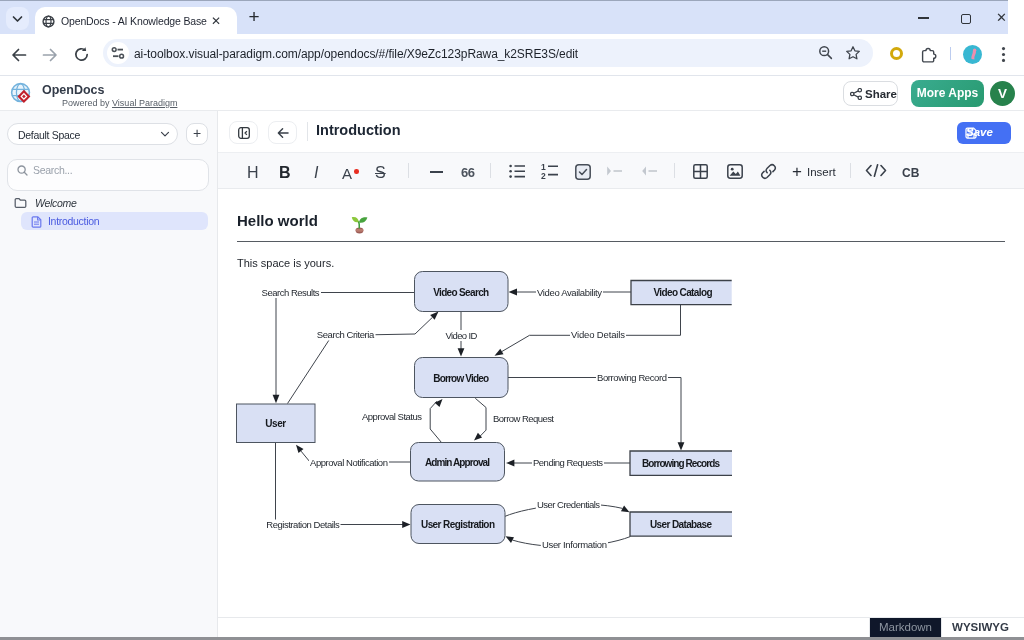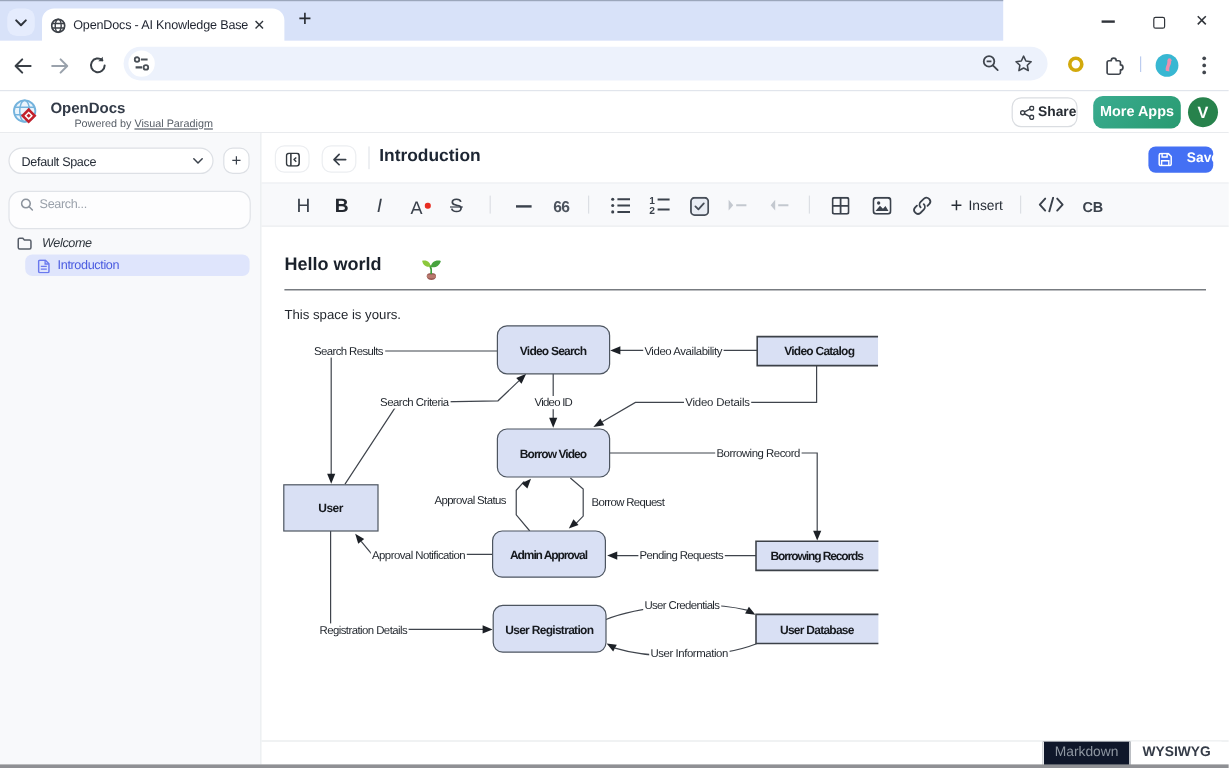--- a/index.html
+++ b/index.html
@@ -1,20 +1,20 @@
 <!DOCTYPE html>
 <html><head>
 <meta charset="utf-8">
 <style>
 * { margin:0; padding:0; box-sizing:border-box; }
 html,body { width:1024px; height:640px; overflow:hidden; }
 body { font-family:"Liberation Sans", sans-serif; position:relative; background:#fff; }
 
 
-#tabstrip { position:absolute; left:0; top:0; width:836px; height:34px; background:#d8e2f9; border-top:1px solid #9ba6bb;text-decoration:underline; }
+#tabstrip { position:absolute; left:0; top:0; width:1008px; height:34px; background:#d8e2f9; border-top:1px solid #9ba6bb;text-decoration:underline; }
 #tabsearch { position:absolute; left:6px; top:6px; width:23px; height:23px; border-radius:8px; background:#e5ecfd; }
 #tab { position:absolute; left:35px; top:6px; width:202px; height:28px; background:#fff; border-radius:10px 10px 0 0; }
 #tabtitle { position:absolute; left:26px; top:8px; font-size:10.5px; letter-spacing:-0.15px; color:#1f2430; white-space:nowrap; }
 #tabclose { position:absolute; left:176px; top:7px; font-size:12px; color:#30353c; }
 #newtab { position:absolute; left:242px; top:4px; width:24px; height:24px; font-size:19px; font-weight:400; color:#272b31; text-align:center; line-height:23px; }
 #winmin { position:absolute; left:918px; top:16px; width:11px; height:1.5px; background:#30343a; }
 #winmax { position:absolute; left:961px; top:13px; width:9.5px; height:9.5px; border:1.2px solid #30343a; border-radius:2px; }
 #winclose { position:absolute; left:996px; top:9px; font-size:13px; color:#30343a; }
 
 #btoolbar { position:absolute; left:0; top:34px; width:1024px; height:42px; background:#fff; border-bottom:1px solid #e1e5ec; }
@@ -46,21 +46,21 @@
 #welcomerow span { position:absolute; left:21px; top:1px; font-size:10.5px; letter-spacing:-0.3px; color:#30373f; }
 #introrow { position:absolute; left:21px; top:101px; width:187px; height:18px; background:#dfe5fc; border-radius:6px; }
 #introrow span { position:absolute; left:27px; top:3px; font-size:10.5px; letter-spacing:-0.3px; color:#4a5be0; }
 
 
 #edheader { position:absolute; left:218px; top:111px; width:806px; height:41px; background:#fff; }
 .edbtn { position:absolute; top:10px; width:29px; height:23px; border:1px solid #eceef1; border-radius:8px; background:#fff; }
 #edsep { position:absolute; left:89px; top:11px; width:1px; height:19px; background:#e2e5e9; }
 #edtitle { position:absolute; left:98px; top:11px; font-size:14.5px; font-weight:bold; color:#1d2633; }
 #savebtn { position:absolute; left:739px; top:11px; width:54px; height:22px; border-radius:6px; background:#4470f4; color:#fff; font-size:11.5px; font-weight:bold; }
-#savebtn span { position:absolute; left:32px; top:4px; }
+#savebtn span { position:absolute; left:9px; top:4px;font-style:italic; }
 
 #edtoolbar { position:absolute; left:218px; top:152px; width:806px; height:37px; background:#f8f9fb; border-top:1px solid #edeff2; border-bottom:1px solid #e9ebee; }
 .ti { position:absolute; top:0; color:#3b424c; }
 .tsep { position:absolute; top:10px; width:1px; height:15px; background:#dcdfe4; }
 
 #content { position:absolute; left:218px; top:189px; width:806px; height:428px; background:#fff; }
 #h1 { position:absolute; left:19px; top:23px; font-size:15px; font-weight:bold; color:#1a212b; }
 #hrline { position:absolute; left:19px; top:52px; width:768px; height:1px; background:#565b62; }
 #para { position:absolute; left:19px; top:68px; font-size:11px; color:#23272e; }
 
@@ -109,20 +109,21 @@
     </svg>
   <div id="urlpill">
     <div id="siteicon">
       <svg class="icon" style="position:absolute;left:4px;top:4px;" width="14" height="14" viewBox="0 0 14 14">
           <circle cx="3.2" cy="3.6" r="1.9" fill="none" stroke="#4a5057" stroke-width="1.5"></circle>
           <path d="M6.5 3.6 H12" stroke="#4a5057" stroke-width="1.8"></path>
           <circle cx="10.6" cy="10.2" r="1.9" fill="none" stroke="#4a5057" stroke-width="1.5"></circle>
           <path d="M2 10.2 H7.5" stroke="#4a5057" stroke-width="1.8"></path>
         </svg>
     </div>
+    <div id="urltext">ai-toolbox.visual-paradigm.com/app/opendocs/#/file/X9eZc123pRawa_k2SRE3S/edit</div>
     <svg class="icon" style="position:absolute;left:715px;top:6px;" width="15" height="15" viewBox="0 0 15 15">
         <circle cx="6.2" cy="6.2" r="4.4" fill="none" stroke="#40464e" stroke-width="1.5"></circle>
         <path d="M9.6 9.6 L13.4 13.4" stroke="#40464e" stroke-width="1.5" stroke-linecap="round"></path>
         <path d="M4.2 6.2 H8.2" stroke="#40464e" stroke-width="1.4"></path>
       </svg>
     <svg class="icon" style="position:absolute;left:742px;top:5.5px;" width="16" height="16" viewBox="0 0 16 16">
         <path d="M8 1.8 L9.9 5.8 L14.3 6.4 L11.1 9.4 L11.9 13.8 L8 11.7 L4.1 13.8 L4.9 9.4 L1.7 6.4 L6.1 5.8 Z" fill="none" stroke="#40464e" stroke-width="1.3" stroke-linejoin="round"></path>
       </svg>
   </div>
   <div id="extring"></div>

